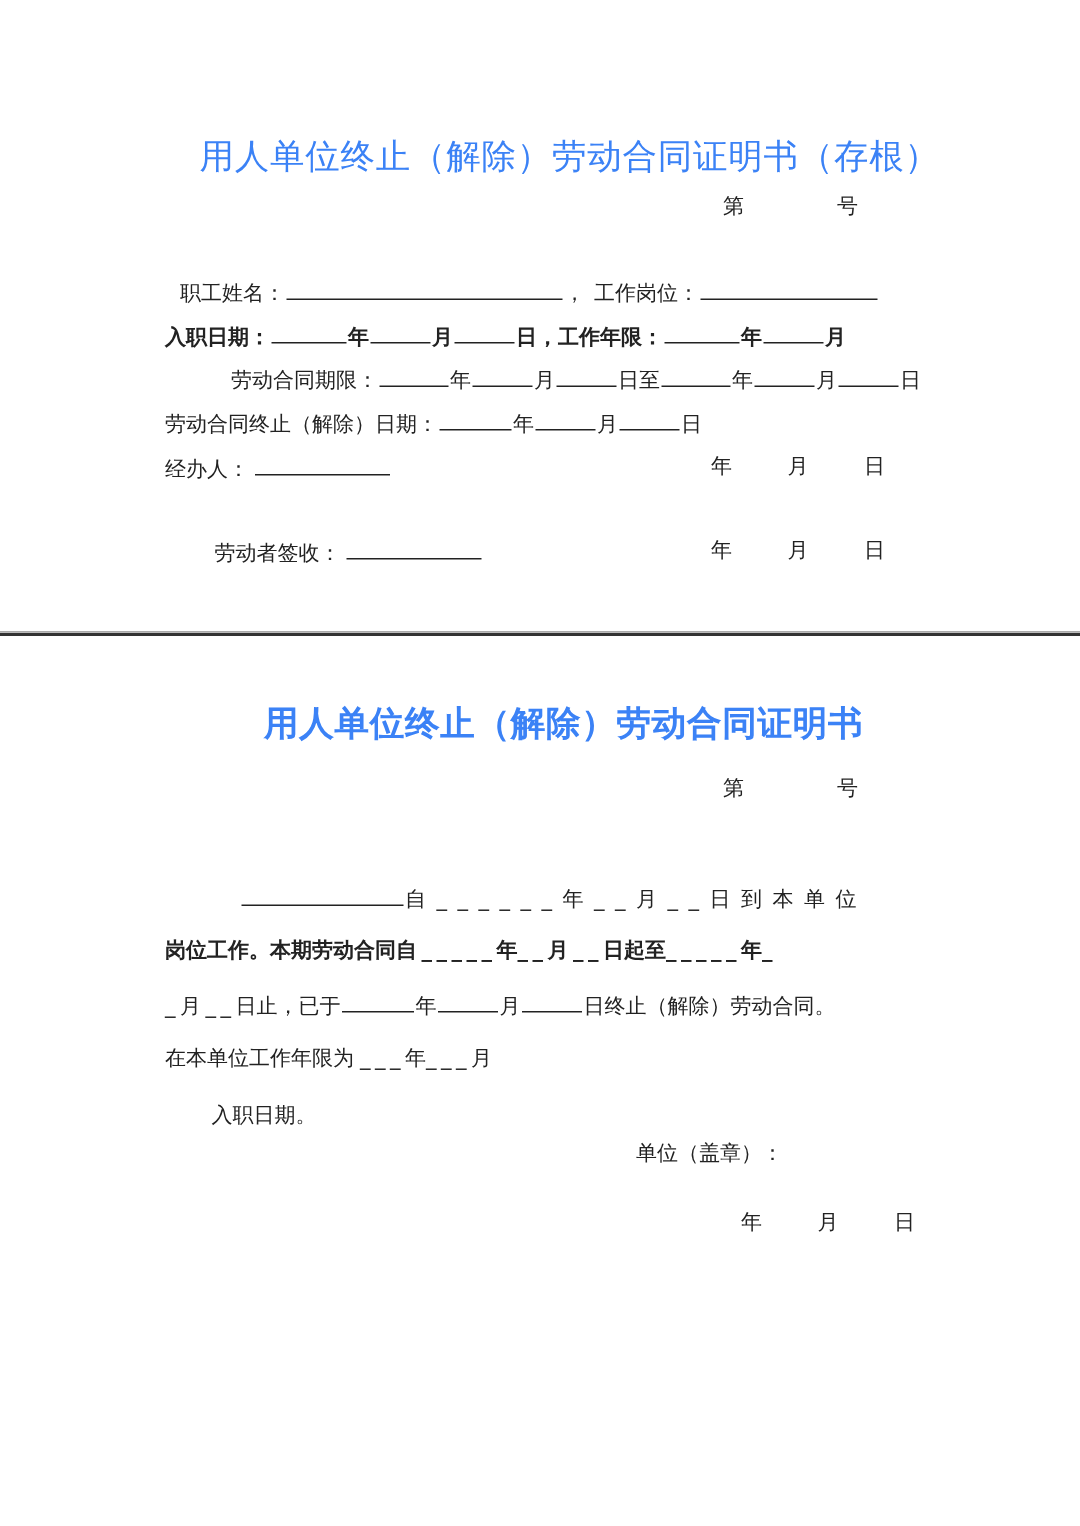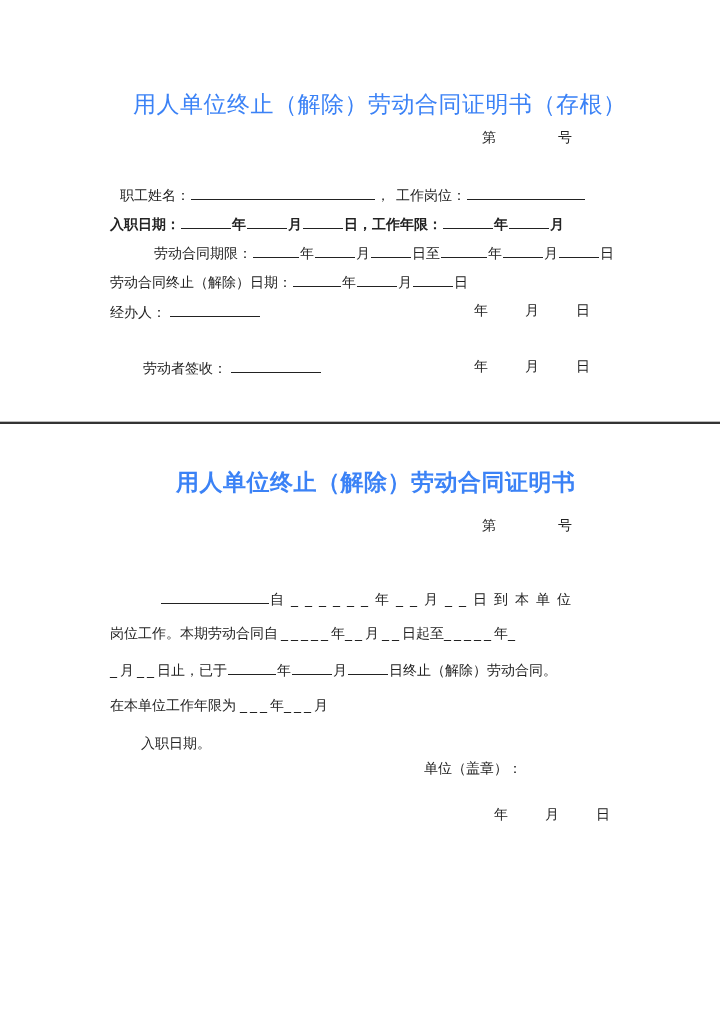--- a/index.html
+++ b/index.html
@@ -64,21 +64,21 @@
 <div>
   <div class="abs title" style="left:176px; top:467px;font-weight:bold;">用人单位终止（解除）劳动合同证明书</div>
 
   <div class="abs body-text" style="left:482px; top:517px;">第</div>
   <div class="abs body-text" style="left:558px; top:517px;">号</div>
 
   <div class="abs body-text" style="left:160px; top:589px;">
     <span class="u" style="width:108px;"></span><span class="wide-space">自</span><span class="dash wide-space">______</span><span class="wide-space">年</span><span class="dash wide-space">__</span><span class="wide-space">月</span><span class="dash wide-space">__</span><span class="wide-space">日到本单位</span>
   </div>
 
-  <div class="abs body-text" style="left:110px; top:625px;">
+  <div class="abs body-text" style="left:110px; top:625px;font-weight:bold;">
     <span>岗位工作。本期劳动合同自</span><span class="dash" style="margin-left:3px;">_____</span><span>年</span><span class="dash">__</span><span>月</span><span class="dash" style="margin-left:3px;">__</span><span>日起至</span><span class="dash">_____</span><span>年</span><span class="dash">_</span>
   </div>
 
   <div class="abs body-text" style="left:110px; top:660px;">
     <span class="dash">_</span><span>月</span><span class="dash" style="margin-left:3px;">__</span><span>日止，已于</span><span class="u" style="width:48px;"></span><span>年</span><span class="u" style="width:40px;"></span><span>月</span><span class="u" style="width:40px;"></span><span>日终止（解除）劳动合同。</span>
   </div>
 
   <div class="abs body-text" style="left:110px; top:697px;">
     <span>在本单位工作年限为</span><span class="dash" style="margin-left:4px;">___</span><span>年</span><span class="dash">___</span><span>月</span>
   </div>

